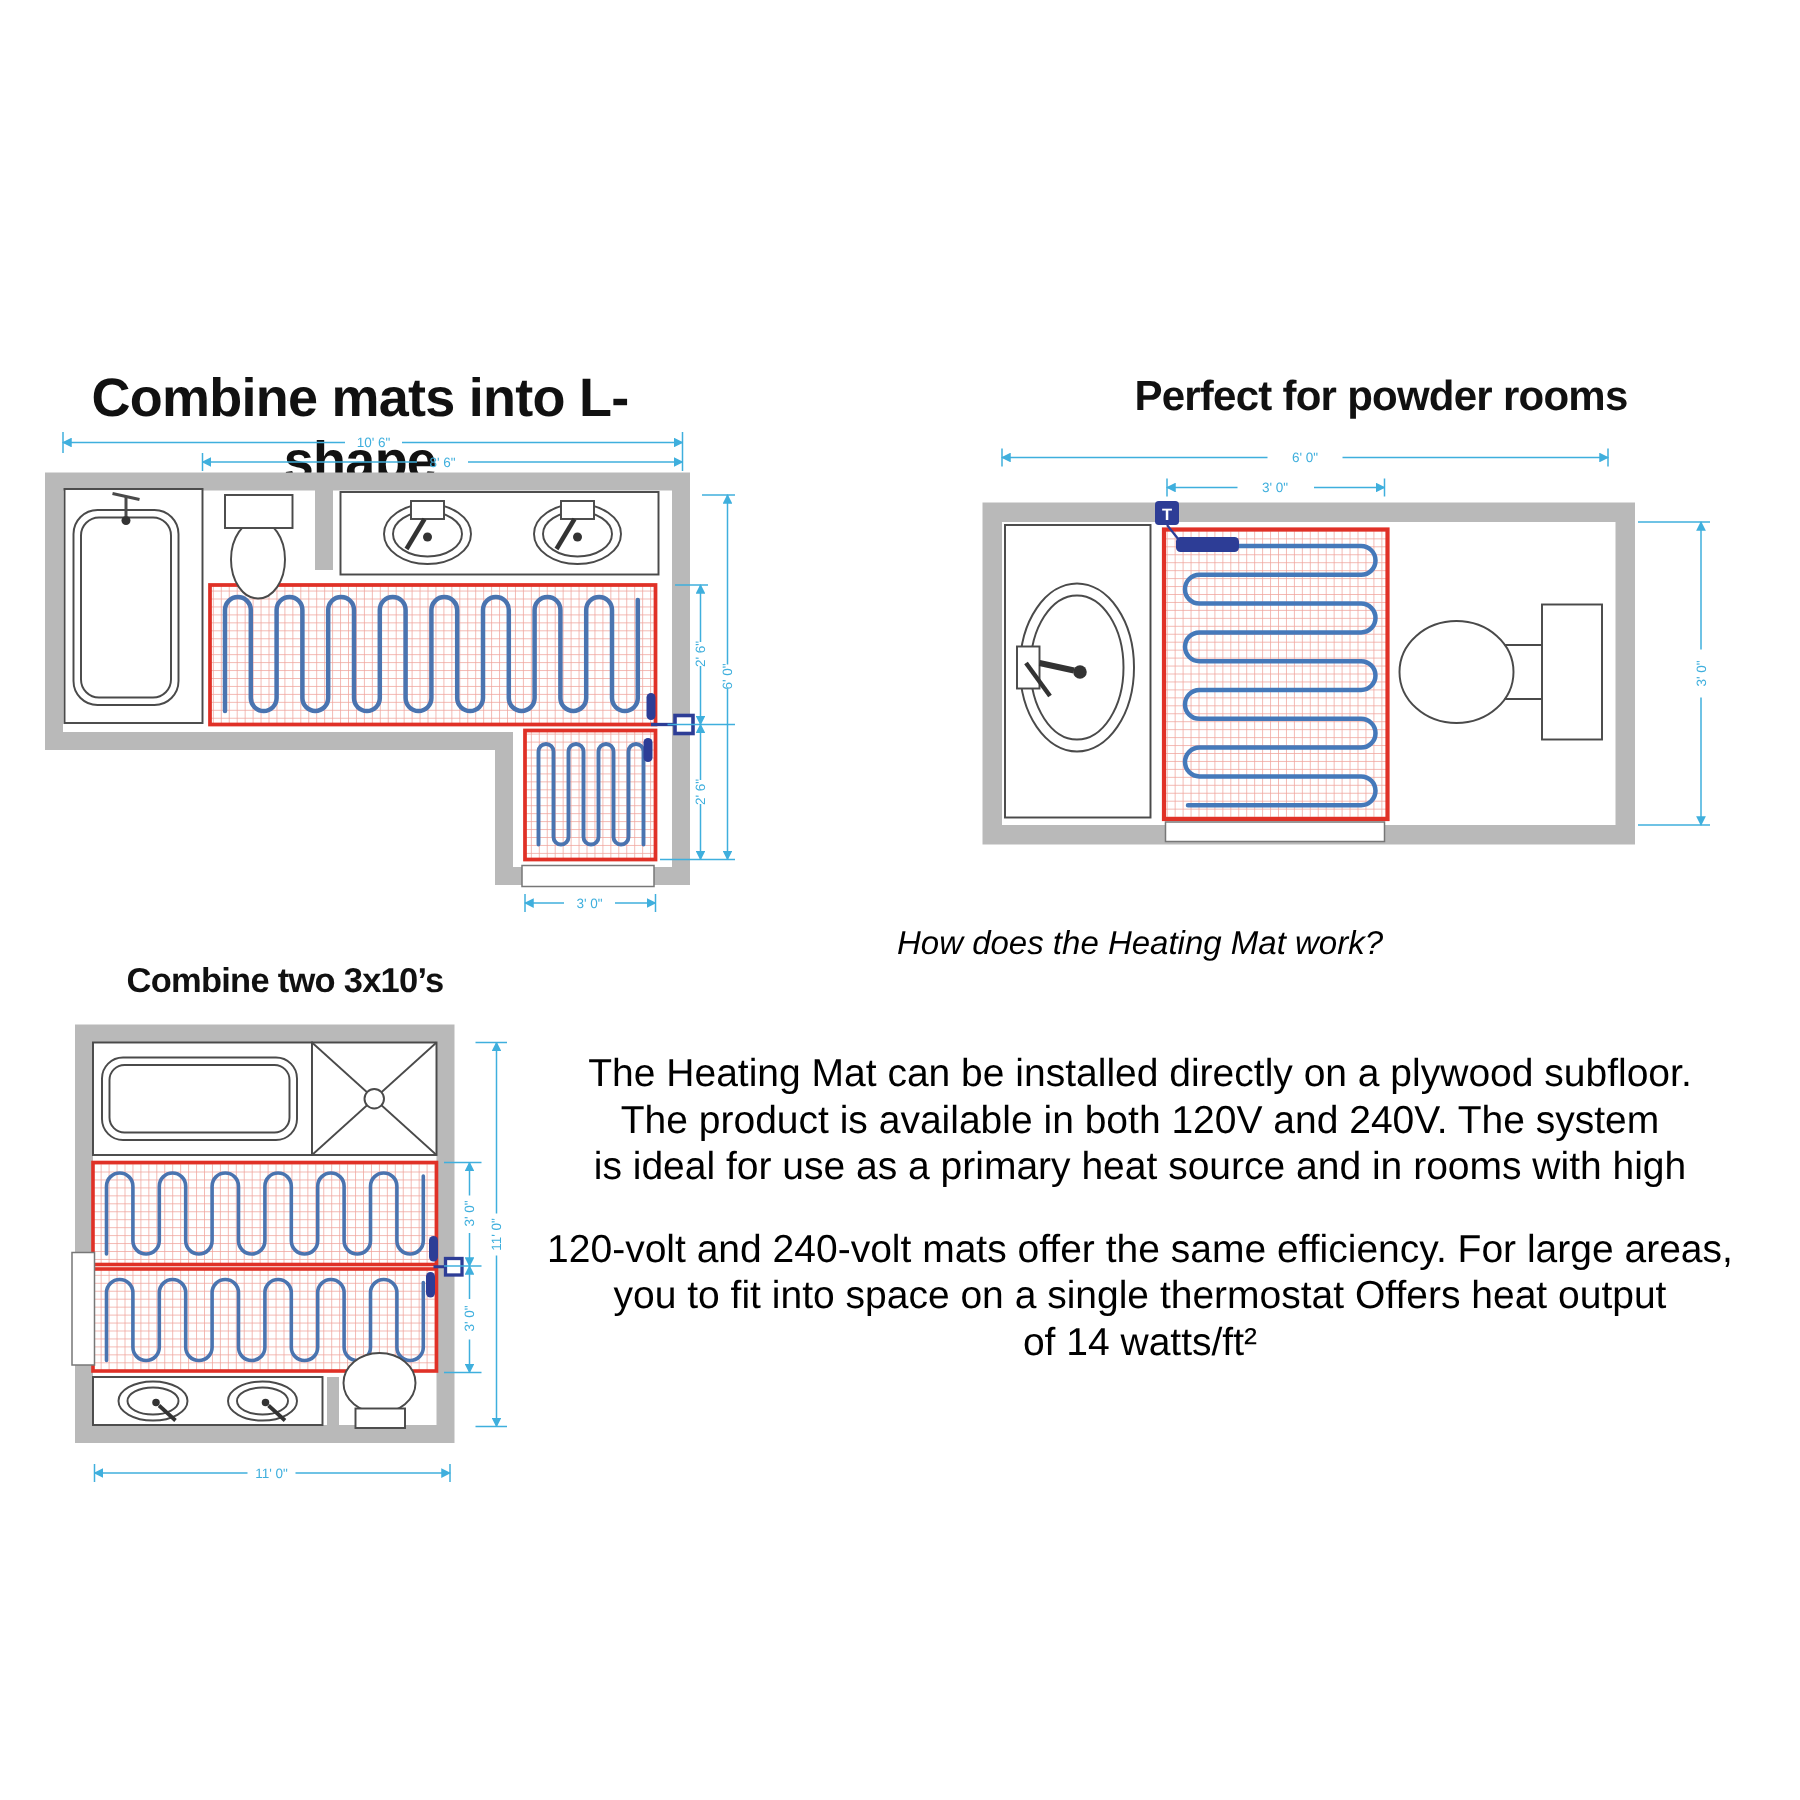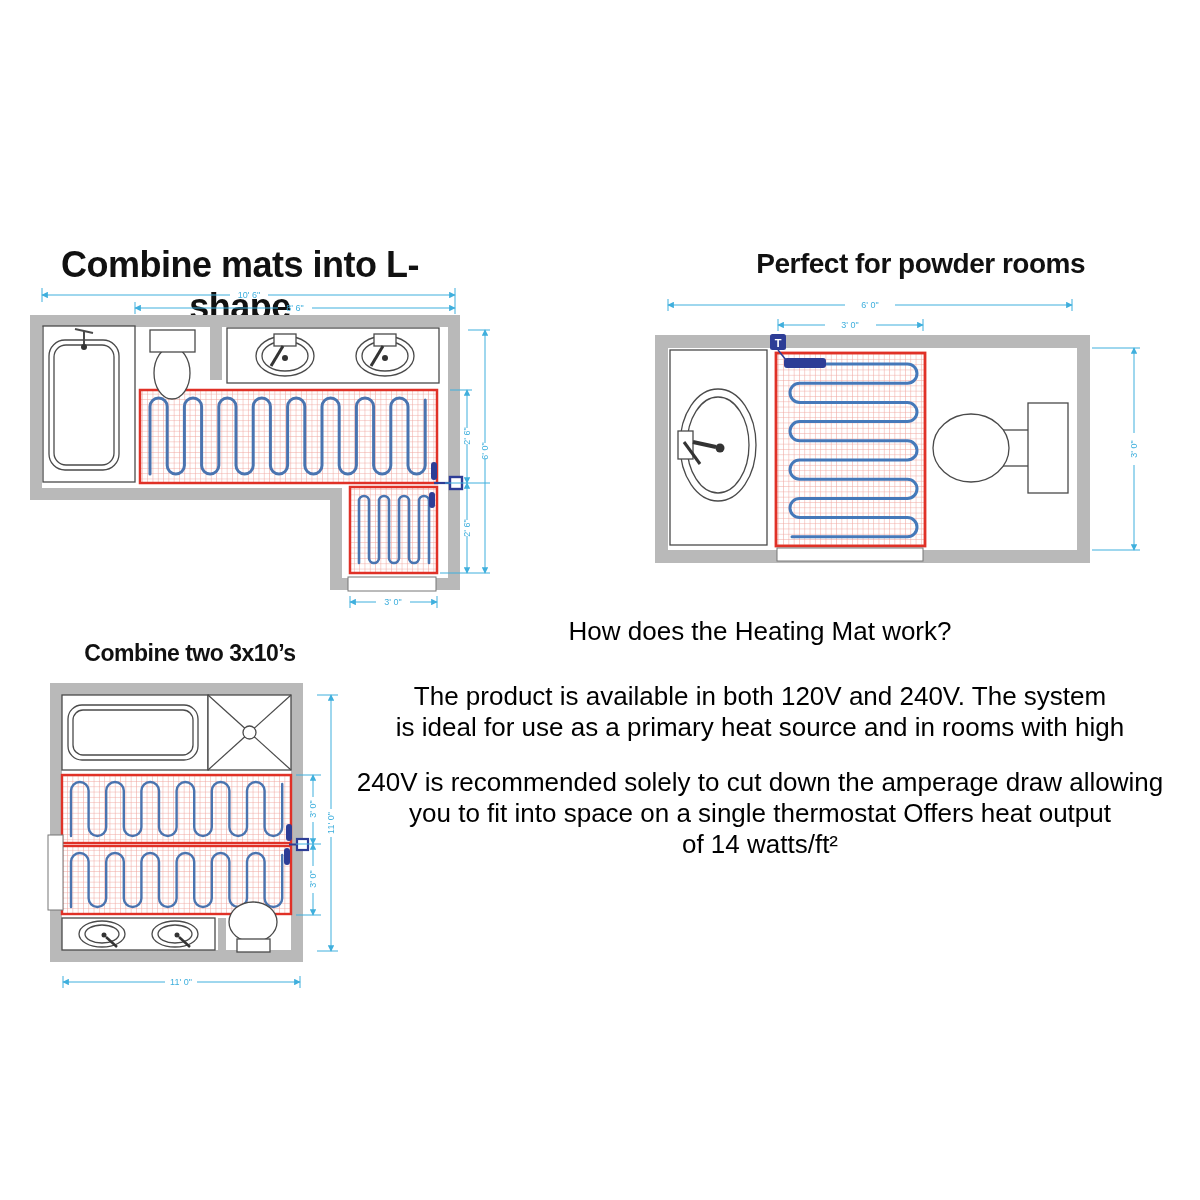--- a/index.html
+++ b/index.html
@@ -8,21 +8,21 @@
     font-family:"Liberation Sans",sans-serif;color:#000;overflow:hidden;
   }
   .abs{position:absolute;}
   .diagram-title{
     font-weight:bold;text-align:center;letter-spacing:-0.5px;color:#111;
   }
   #title-1{left:20px;top:244px;width:440px;font-size:36px;}
   #title-2{left:645px;top:248px;width:440px;font-size:28px;text-align:right;}
   #title-3{left:40px;top:640px;width:300px;font-size:23px;}
   #info-block{left:325px;top:616px;width:870px;text-align:center;}
-  .info-heading{font-size:26px;margin:0 0 34px 0;}
+  .info-heading{font-size:22px;margin:0 0 58px 0;font-style:italic;}
   .info-para{margin:0 0 24px 0;}
   .line{font-size:26px;line-height:31px;white-space:nowrap;}
   svg text.dim{
     font-family:"Liberation Sans",sans-serif;font-size:9px;fill:#3fafdd;
   }
   svg .wallshape{fill:#b9b9b9;}
   svg .fixture{fill:#ffffff;stroke:#4a4a4a;stroke-width:1.3;}
   svg .dimline{stroke:#3fafdd;stroke-width:1;fill:none;}
 </style>
 </head>
@@ -313,21 +313,22 @@
     <line class="dimline" x1="270" y1="301" x2="270" y2="313"></line>
     <line class="dimline" x1="33" y1="307" x2="135" y2="307" marker-start="url(#a3s)"></line>
     <line class="dimline" x1="167" y1="307" x2="270" y2="307" marker-end="url(#a3e)"></line>
     <text class="dim" x="151" y="310" text-anchor="middle">11' 0"</text>
   </g>
 </svg>
 
 <div id="info-block" class="abs">
   <div class="info-heading">How does the Heating Mat work?</div>
   <div class="info-para">
+    <div class="line">The Heating Mat can be installed directly on a plywood subfloor.</div>
     <div class="line">The product is available in both 120V and 240V. The system</div>
     <div class="line">is ideal for use as a primary heat source and in rooms with high</div>
   </div>
   <div class="info-para">
-    <div class="line">240V is recommended solely to cut down the amperage draw allowing</div>
+    <div class="line">120-volt and 240-volt mats offer the same efficiency. For large areas,</div>
     <div class="line">you to fit into space on a single thermostat Offers heat output</div>
     <div class="line">of 14 watts/ft²</div>
   </div>
 </div>
 
 </body></html>

